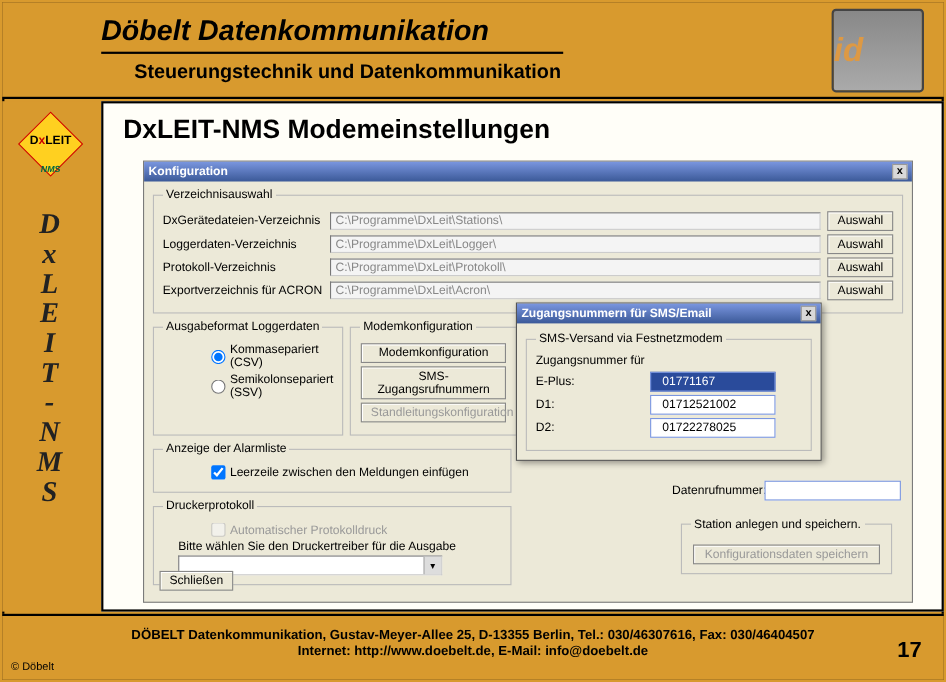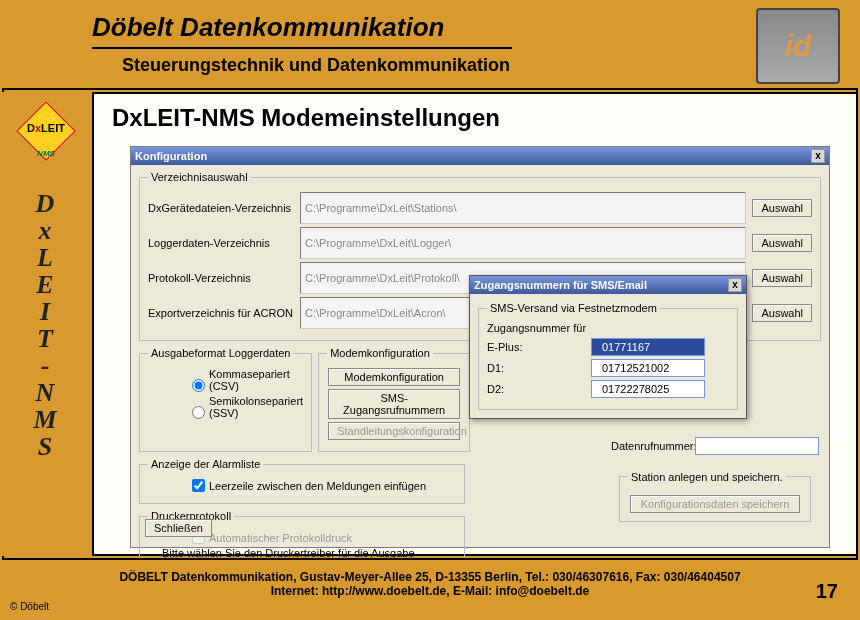--- a/index.html
+++ b/index.html
@@ -4,21 +4,21 @@
 <style>
   * { box-sizing: border-box; margin: 0; padding: 0; }
   body { width: 860px; height: 620px; background: #d89a2e; font-family: Arial, sans-serif; position: relative; overflow: hidden; }
   
   .slide-border { position: absolute; inset: 2px; border: 2px solid #000; }
   
   .header { position: absolute; top: 2px; left: 2px; right: 2px; height: 88px; background: #d89a2e; border-bottom: 2px solid #000; }
   .header-title { font-size: 26px; font-weight: bold; font-style: italic; color: #000; margin: 10px 0 0 90px; }
   .header-underline { width: 420px; height: 2px; background: #000; margin: 4px 0 6px 90px; }
   .header-subtitle { font-size: 18px; font-weight: bold; color: #000; margin-left: 120px; }
-  .header-logo { position: absolute; right: 18px; top: 6px; width: 84px; height: 76px; background: linear-gradient(#888,#aaa); border: 2px solid #444; border-radius: 4px; display:flex; align-items:center; justify-content:center; color:#d94; font-weight:bold; font-style:italic; font-size:30px; }
+  .header-logo { position: absolute; right: 18px; top: 6px; width: 84px; height: 76px; background: linear-gradient(#888,#aaa); border: 2px solid #444; border-radius: 4px; display:flex; align-items:center; justify-content:flex-start; color:#d94; font-weight:bold; font-style:italic; font-size:30px; }
   
   .sidebar { position: absolute; top: 92px; left: 2px; width: 88px; bottom: 64px; background: #d89a2e; text-align: center; }
   .dxleit-logo { margin: 16px auto; width: 66px; height: 48px; position: relative; }
   .diamond { position: absolute; left: 12px; top: 2px; width: 42px; height: 42px; background: #ffd020; transform: rotate(45deg); border: 1px solid #c00; }
   .dxleit-text { position: absolute; top: 14px; width: 100%; font-size: 11px; font-weight: bold; color: #000; }
   .dxleit-text .x { color: #c00; }
   .nms-small { position: absolute; bottom: -2px; width: 100%; font-size: 8px; font-style: italic; color: #064; font-weight: bold; }
   .vertical-title { margin-top: 34px; font-family: "Times New Roman", serif; font-size: 26px; font-weight: bold; font-style: italic; color: #222; line-height: 1.04; letter-spacing: 2px; }
   
   .content { position: absolute; top: 92px; left: 92px; right: 2px; bottom: 64px; background: #fffef8; border: 2px solid #000; padding: 10px 18px; }
@@ -26,31 +26,31 @@
   
   .window { position: absolute; top: 52px; left: 36px; width: 700px; height: 402px; background: #ece9d8; border: 1px solid #7b7b7b; font-family: Tahoma, sans-serif; font-size: 11px; color: #000; }
   .titlebar { height: 18px; background: linear-gradient(#7a96df,#3b5998); color: #fff; font-weight: bold; padding: 2px 4px; font-size: 11px; display:flex; justify-content:space-between; align-items:center; }
   .titlebar .x { background:#d8d8d8; color:#000; width:14px; height:14px; text-align:center; line-height:12px; border:1px solid #999; font-size:10px; cursor:pointer; }
   
   fieldset { border: 1px solid #bbb; margin: 6px 8px; padding: 6px 8px 8px 8px; }
   legend { font-size: 11px; padding: 0 3px; }
   
   .dir-row { display: flex; align-items: center; margin: 3px 0; gap: 6px; }
   .dir-label { width: 146px; font-size: 11px; }
-  .dir-input { flex: 1; height: 32px; border: 1px inset #ccc; background: #f4f4f4; color: #888; padding: 1px 4px; font-size: 11px; }
+  .dir-input { flex: 1; height: 16px; border: 1px inset #ccc; background: #f4f4f4; color: #888; padding: 1px 4px; font-size: 11px; }
   .btn { background: #ece9d8; border: 1px solid #888; box-shadow: 1px 1px 0 #fff inset; padding: 2px 8px; font-size: 11px; cursor: pointer; min-width: 56px; text-align: center; }
   .btn.disabled { color: #999; }
   
   .row-flex { display: flex; gap: 6px; margin: 0 8px; }
   .row-flex fieldset { margin: 0; }
   .fs-ausgabe { width: 168px; }
   .fs-modem { width: 152px; }
   .fs-modem .btn { display: block; width: 132px; margin: 3px auto; }
   
-  .radio-row, .check-row { display: flex; align-items: flex-end; gap: 4px; margin: 3px 0; font-size: 11px; padding-left: 44px; }
+  .radio-row, .check-row { display: flex; align-items: center; gap: 4px; margin: 3px 0; font-size: 11px; padding-left: 44px; }
   .radio-row input, .check-row input { margin: 0; }
   
   .fs-anzeige, .fs-drucker { margin: 6px 8px; }
   .fs-drucker .inner { padding-left: 14px; font-size: 11px; }
   .combo { width: 240px; height: 18px; border: 1px inset #ccc; background: #fff; margin-top: 2px; display:flex; justify-content:flex-end; }
   .combo .arrow { width: 16px; background: #ddd; border-left:1px solid #aaa; text-align:center; font-size:9px; line-height:16px; }
   
   .btn-close { position: absolute; bottom: 10px; left: 14px; }
   
   .right-col { position: absolute; right: 10px; top: 140px; width: 208px; font-size: 11px; }

